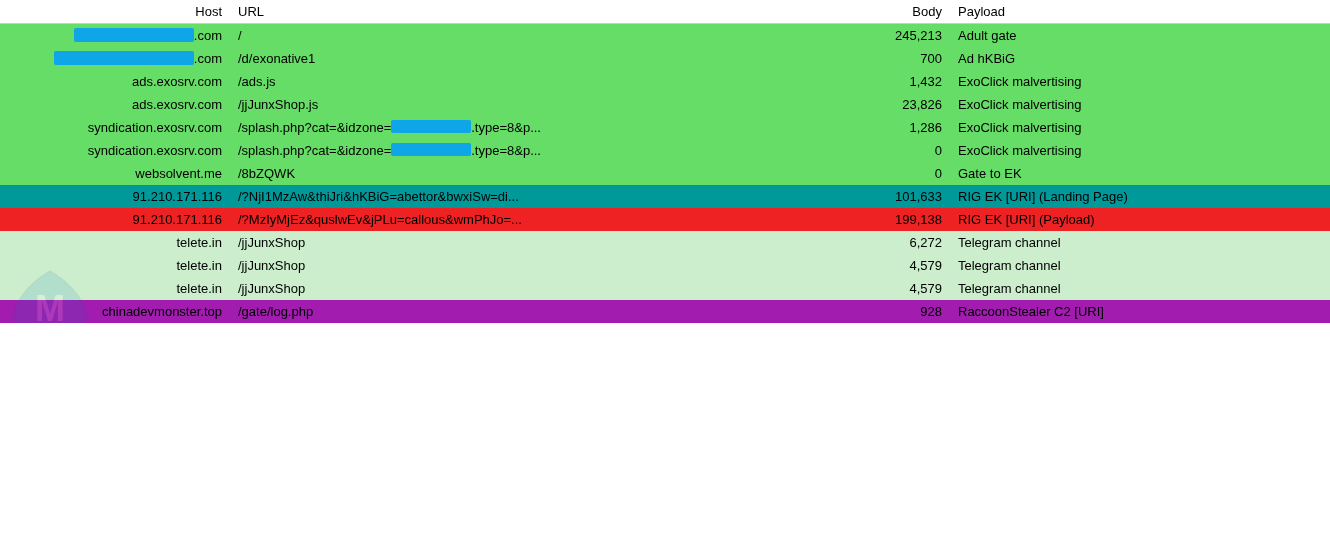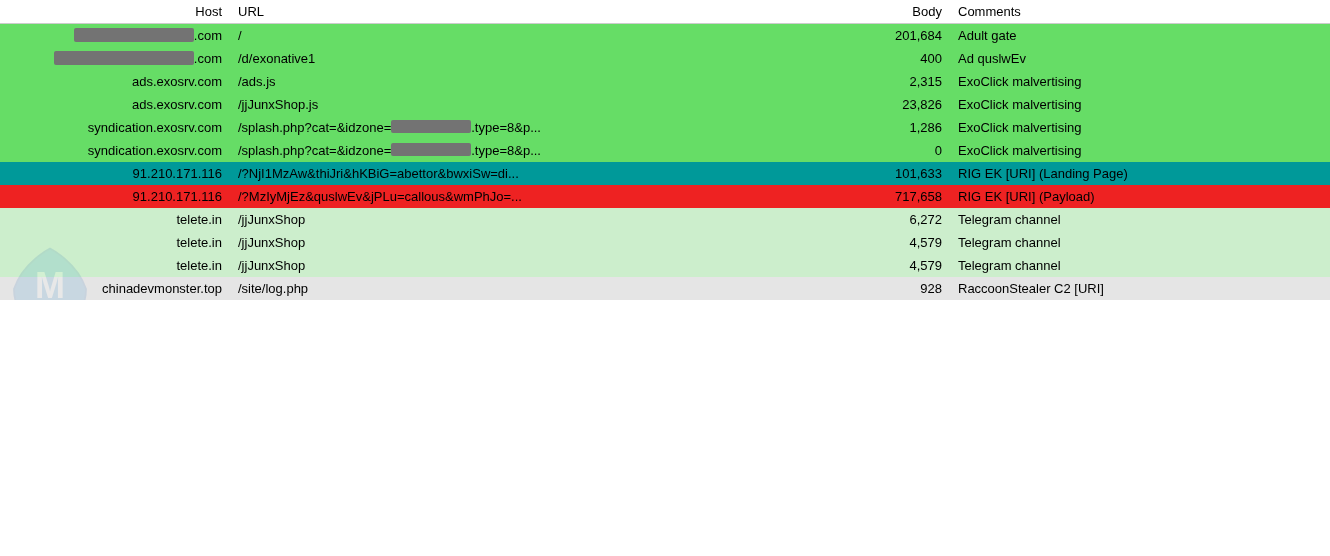--- a/index.html
+++ b/index.html
@@ -23,24 +23,24 @@
     th.right { text-align: right; }
     td {
       padding: 4px 8px;
       color: #000;
     }
     td.right { text-align: right; }
     .row-green { background-color: #66dd66; }
     .row-teal  { background-color: #009999; color: #fff; }
     .row-red   { background-color: #ee2222; color: #fff; }
     .row-light { background-color: #cceecc; position: relative; }
-    .row-purple{ background-color: #e5e5e5; color: #fff; }
+    .row-purple{ background-color: #a21caf; color: #fff; }
     .blurred {
       display: inline-block;
-      background: #737373;
+      background: #0ea5e9;
       border-radius: 2px;
       color: transparent;
       user-select: none;
     }
     .header-row th {
       border-bottom: 1px solid #ccc;
     }
     .col-host { width: 230px; text-align: right; }
     .col-url  { width: 620px; }
     .col-body { width: 100px; text-align: right; }
@@ -48,70 +48,76 @@
   </style>
 </head>
 <body>
 
 <table>
   <thead>
     <tr class="header-row">
       <th class="col-host right">Host</th>
       <th class="col-url">URL</th>
       <th class="col-body right">Body</th>
-      <th class="col-comments">Comments</th>
+      <th class="col-comments">Payload</th>
     </tr>
   </thead>
   <tbody id="table-body">
   <tr class="row-green">
         <td class="col-host right"><span class="blurred" style="width: 120px; height: 14px;">XXXXXXXXXXXX</span><span>.com</span></td>
         <td class="col-url">/</td>
-        <td class="col-body right">201,684</td>
+        <td class="col-body right">245,213</td>
         <td class="col-comments">Adult gate</td>
       </tr>
       <tr class="row-green">
         <td class="col-host right"><span class="blurred" style="width: 140px; height: 14px;">XXXXXXXXXXXX</span><span>.com</span></td>
         <td class="col-url">/d/exonative1</td>
-        <td class="col-body right">400</td>
-        <td class="col-comments">Ad quslwEv</td>
+        <td class="col-body right">700</td>
+        <td class="col-comments">Ad hKBiG</td>
       </tr>
       <tr class="row-green">
         <td class="col-host right">ads.exosrv.com</td>
         <td class="col-url">/ads.js</td>
-        <td class="col-body right">2,315</td>
+        <td class="col-body right">1,432</td>
         <td class="col-comments">ExoClick malvertising</td>
       </tr>
       <tr class="row-green">
         <td class="col-host right">ads.exosrv.com</td>
         <td class="col-url">/jjJunxShop.js</td>
         <td class="col-body right">23,826</td>
         <td class="col-comments">ExoClick malvertising</td>
       </tr>
       <tr class="row-green">
         <td class="col-host right">syndication.exosrv.com</td>
         <td class="col-url"><span>/splash.php?cat=&amp;idzone=</span><span class="blurred" style="width: 80px; height: 13px;">XXXXXXXX</span><span>.type=8&amp;p...</span></td>
         <td class="col-body right">1,286</td>
         <td class="col-comments">ExoClick malvertising</td>
       </tr>
       <tr class="row-green">
         <td class="col-host right">syndication.exosrv.com</td>
         <td class="col-url"><span>/splash.php?cat=&amp;idzone=</span><span class="blurred" style="width: 80px; height: 13px;">XXXXXXXX</span><span>.type=8&amp;p...</span></td>
         <td class="col-body right">0</td>
         <td class="col-comments">ExoClick malvertising</td>
       </tr>
+      <tr class="row-green">
+        <td class="col-host right">websolvent.me</td>
+        <td class="col-url">/8bZQWK</td>
+        <td class="col-body right">0</td>
+        <td class="col-comments">Gate to EK</td>
+      </tr>
       <tr class="row-teal">
         <td class="col-host right">91.210.171.116</td>
         <td class="col-url">/?NjI1MzAw&amp;thiJri&amp;hKBiG=abettor&amp;bwxiSw=di...</td>
         <td class="col-body right">101,633</td>
         <td class="col-comments">RIG EK [URI] (Landing Page)</td>
       </tr>
       <tr class="row-red">
         <td class="col-host right">91.210.171.116</td>
         <td class="col-url">/?MzIyMjEz&amp;quslwEv&amp;jPLu=callous&amp;wmPhJo=...</td>
-        <td class="col-body right">717,658</td>
+        <td class="col-body right">199,138</td>
         <td class="col-comments">RIG EK [URI] (Payload)</td>
       </tr>
       <tr class="row-light" style="position: relative;">
         <td class="col-host right" style="position: relative;">telete.in</td>
         <td class="col-url">/jjJunxShop</td>
         <td class="col-body right">6,272</td>
         <td class="col-comments">Telegram channel</td>
       </tr>
       <tr class="row-light">
         <td class="col-host right" style="position: relative;">telete.in</td>
@@ -123,21 +129,21 @@
         <td class="col-host right" style="position: relative;">telete.in<span style="position: absolute; left: 5px; top: -10px; opacity: 0.12; pointer-events: none; z-index: 0;"><svg width="90" height="90" viewBox="0 0 100 100" xmlns="http://www.w3.org/2000/svg">
     <path d="M50 5 L50 5 C50 5 20 20 10 50 C10 75 30 95 50 95 C70 95 90 75 90 50 C80 20 50 5 50 5Z" fill="#0077cc" stroke="#0055aa" stroke-width="2"></path>
     <text x="50" y="60" text-anchor="middle" font-size="40" fill="white" font-family="Arial" font-weight="bold">M</text>
   </svg></span></td>
         <td class="col-url">/jjJunxShop</td>
         <td class="col-body right">4,579</td>
         <td class="col-comments">Telegram channel</td>
       </tr>
       <tr class="row-purple">
         <td class="col-host right">chinadevmonster.top</td>
-        <td class="col-url">/site/log.php</td>
+        <td class="col-url">/gate/log.php</td>
         <td class="col-body right">928</td>
         <td class="col-comments">RaccoonStealer C2 [URI]</td>
       </tr>
     </tbody>
 </table>
 
 <style>
   
   tr.row-light { position: relative; }
 </style>

